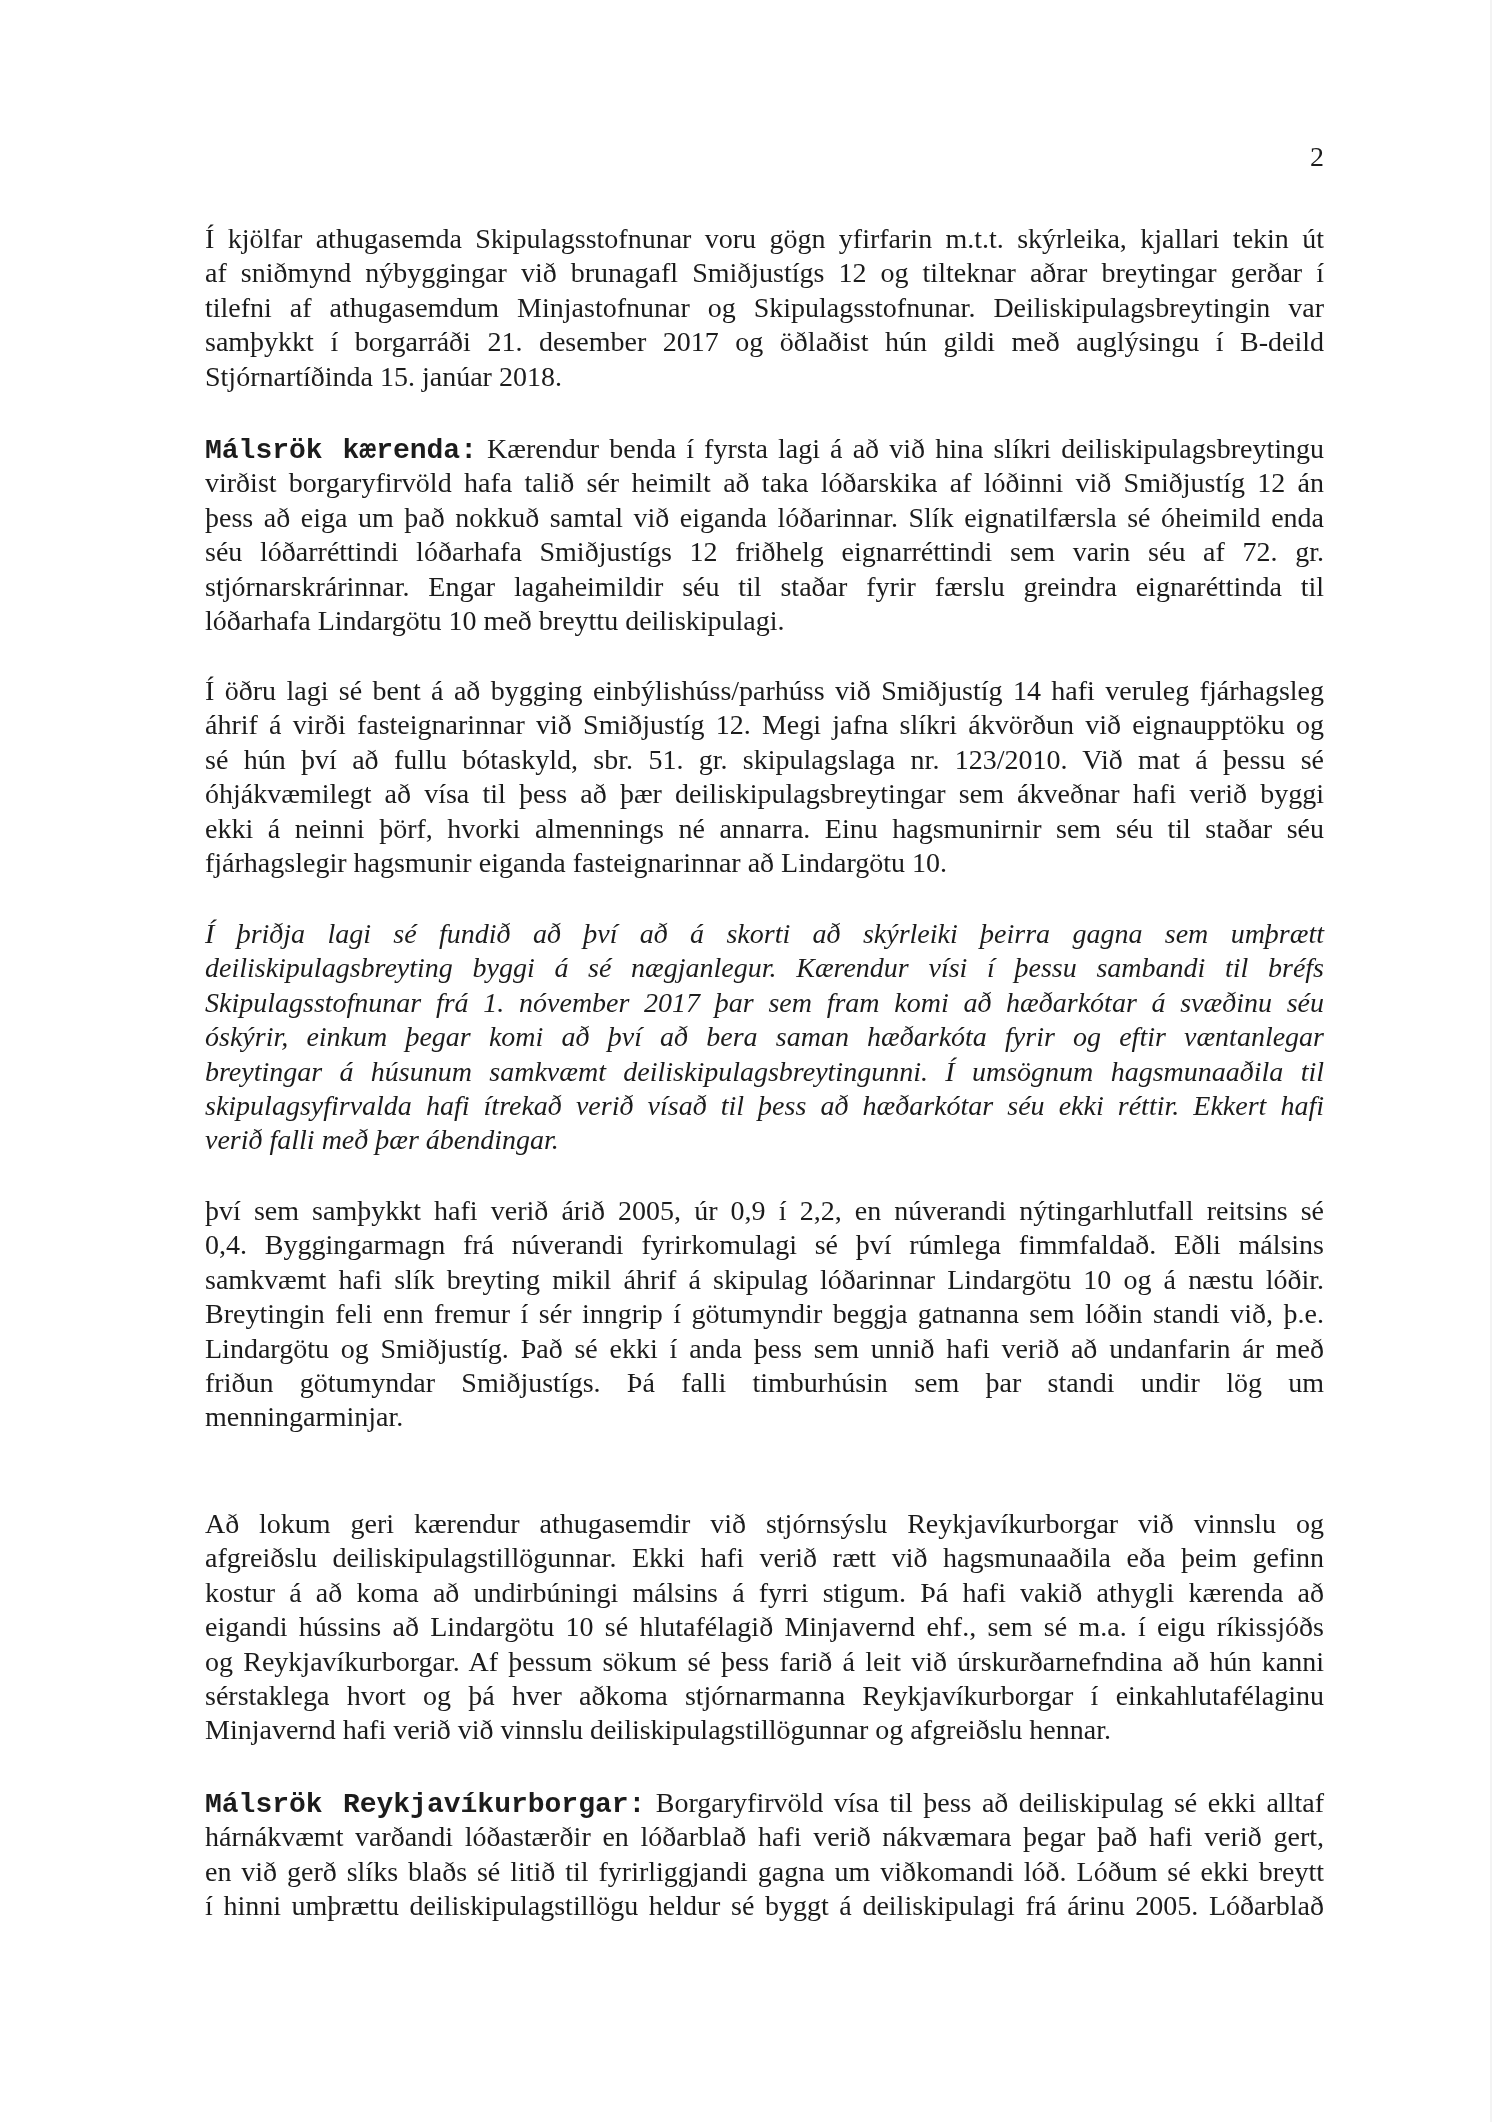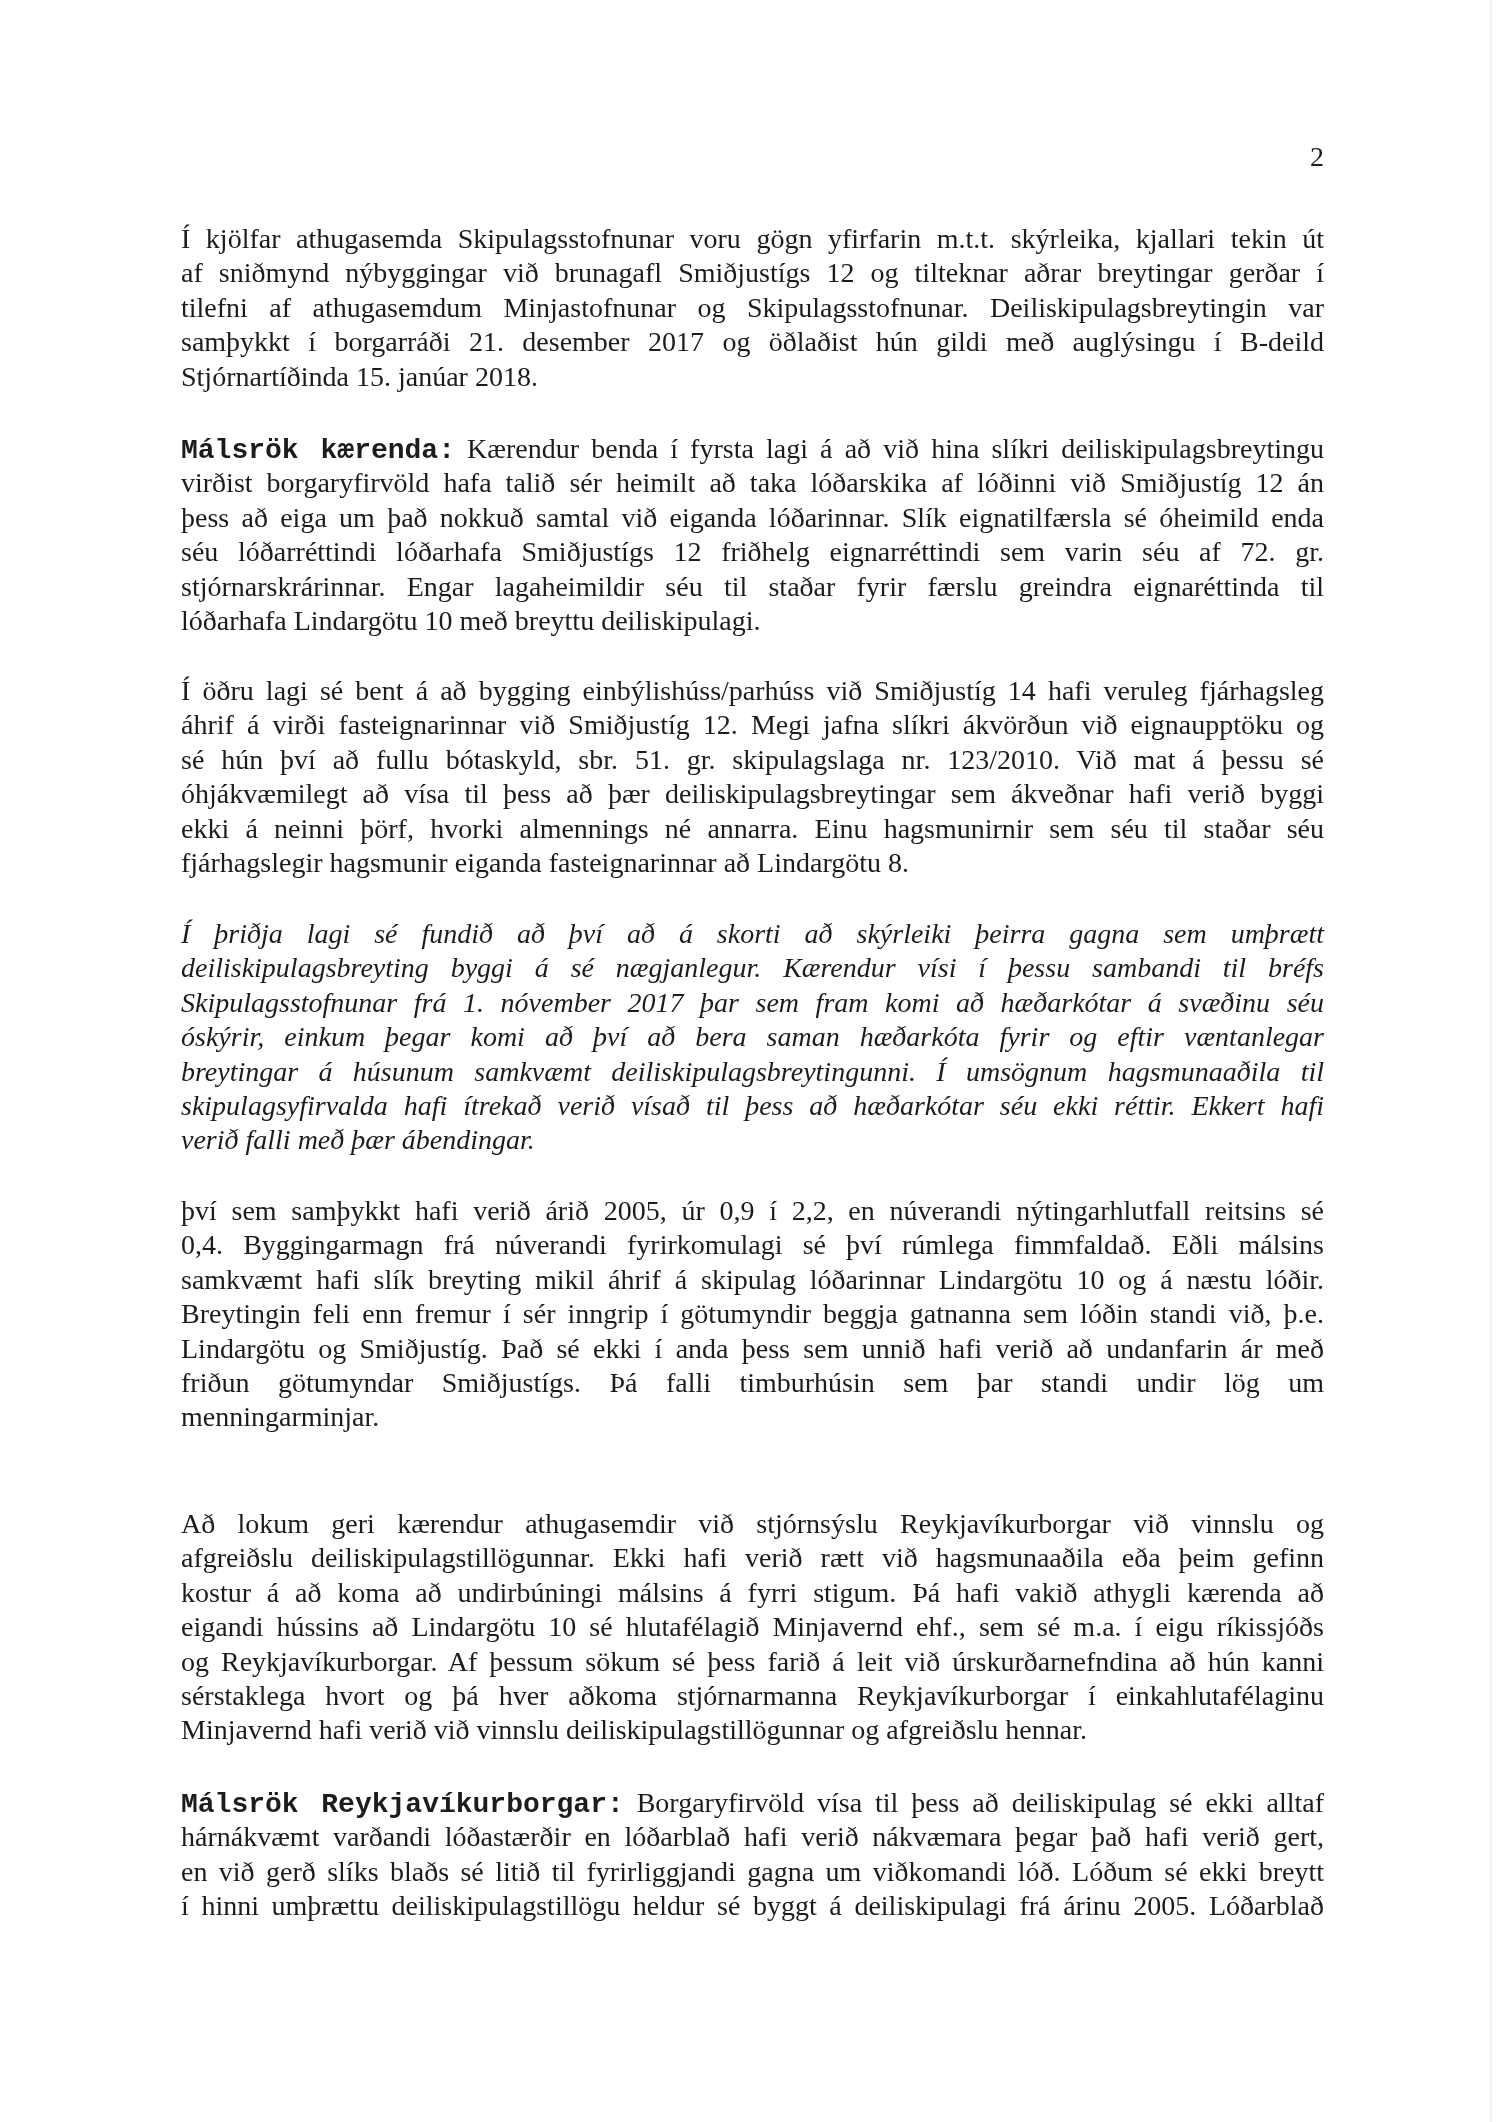--- a/index.html
+++ b/index.html
@@ -16,21 +16,21 @@
     position: absolute; top: 140px; left: 1224px; width: 100px;
     text-align: right; line-height: 34px;
   }
   .para {
     position: absolute; left: 181px; width: 1143px;
     line-height: 34.4px;
   }
   .line {
     display: block; white-space: nowrap;
     text-align: justify; text-align-last: justify;
-    height: 34.4px; overflow: visible;
+    height: 34.4px; overflow: visible; margin-left: 24px;
   }
   .line.last { text-align: left; text-align-last: left; }
   .lead { font-weight: bold; font-family: Liberation Mono, monospace; }
   #p1 { top: 222px; }
   #p2 { top: 432px; }
   #p3 { top: 674px; }
   #p4 { top: 917px; font-style: italic; }
   #p5 { top: 1194px; }
   #p6 { top: 1507px; }
   #p7 { top: 1786px; }
@@ -59,21 +59,21 @@
     <span class="line">stjórnarskrárinnar. Engar lagaheimildir séu til staðar fyrir færslu greindra eignaréttinda til</span>
     <span class="line last">lóðarhafa Lindargötu 10 með breyttu deiliskipulagi.</span>
   </div>
 
   <div class="para" id="p3">
     <span class="line">Í öðru lagi sé bent á að bygging einbýlishúss/parhúss við Smiðjustíg 14 hafi veruleg fjárhagsleg</span>
     <span class="line">áhrif á virði fasteignarinnar við Smiðjustíg 12. Megi jafna slíkri ákvörðun við eignaupptöku og</span>
     <span class="line">sé hún því að fullu bótaskyld, sbr. 51. gr. skipulagslaga nr. 123/2010. Við mat á þessu sé</span>
     <span class="line">óhjákvæmilegt að vísa til þess að þær deiliskipulagsbreytingar sem ákveðnar hafi verið byggi</span>
     <span class="line">ekki á neinni þörf, hvorki almennings né annarra. Einu hagsmunirnir sem séu til staðar séu</span>
-    <span class="line last">fjárhagslegir hagsmunir eiganda fasteignarinnar að Lindargötu 8.</span>
+    <span class="line last">fjárhagslegir hagsmunir eiganda fasteignarinnar að Lindargötu 10.</span>
   </div>
 
   <div class="para" id="p4">
     <span class="line">Í þriðja lagi sé fundið að því að á skorti að skýrleiki þeirra gagna sem umþrætt</span>
     <span class="line">deiliskipulagsbreyting byggi á sé nægjanlegur. Kærendur vísi í þessu sambandi til bréfs</span>
     <span class="line">Skipulagsstofnunar frá 1. nóvember 2017 þar sem fram komi að hæðarkótar á svæðinu séu</span>
     <span class="line">óskýrir, einkum þegar komi að því að bera saman hæðarkóta fyrir og eftir væntanlegar</span>
     <span class="line">breytingar á húsunum samkvæmt deiliskipulagsbreytingunni. Í umsögnum hagsmunaaðila til</span>
     <span class="line">skipulagsyfirvalda hafi ítrekað verið vísað til þess að hæðarkótar séu ekki réttir. Ekkert hafi</span>
     <span class="line last">verið falli með þær ábendingar.</span>

